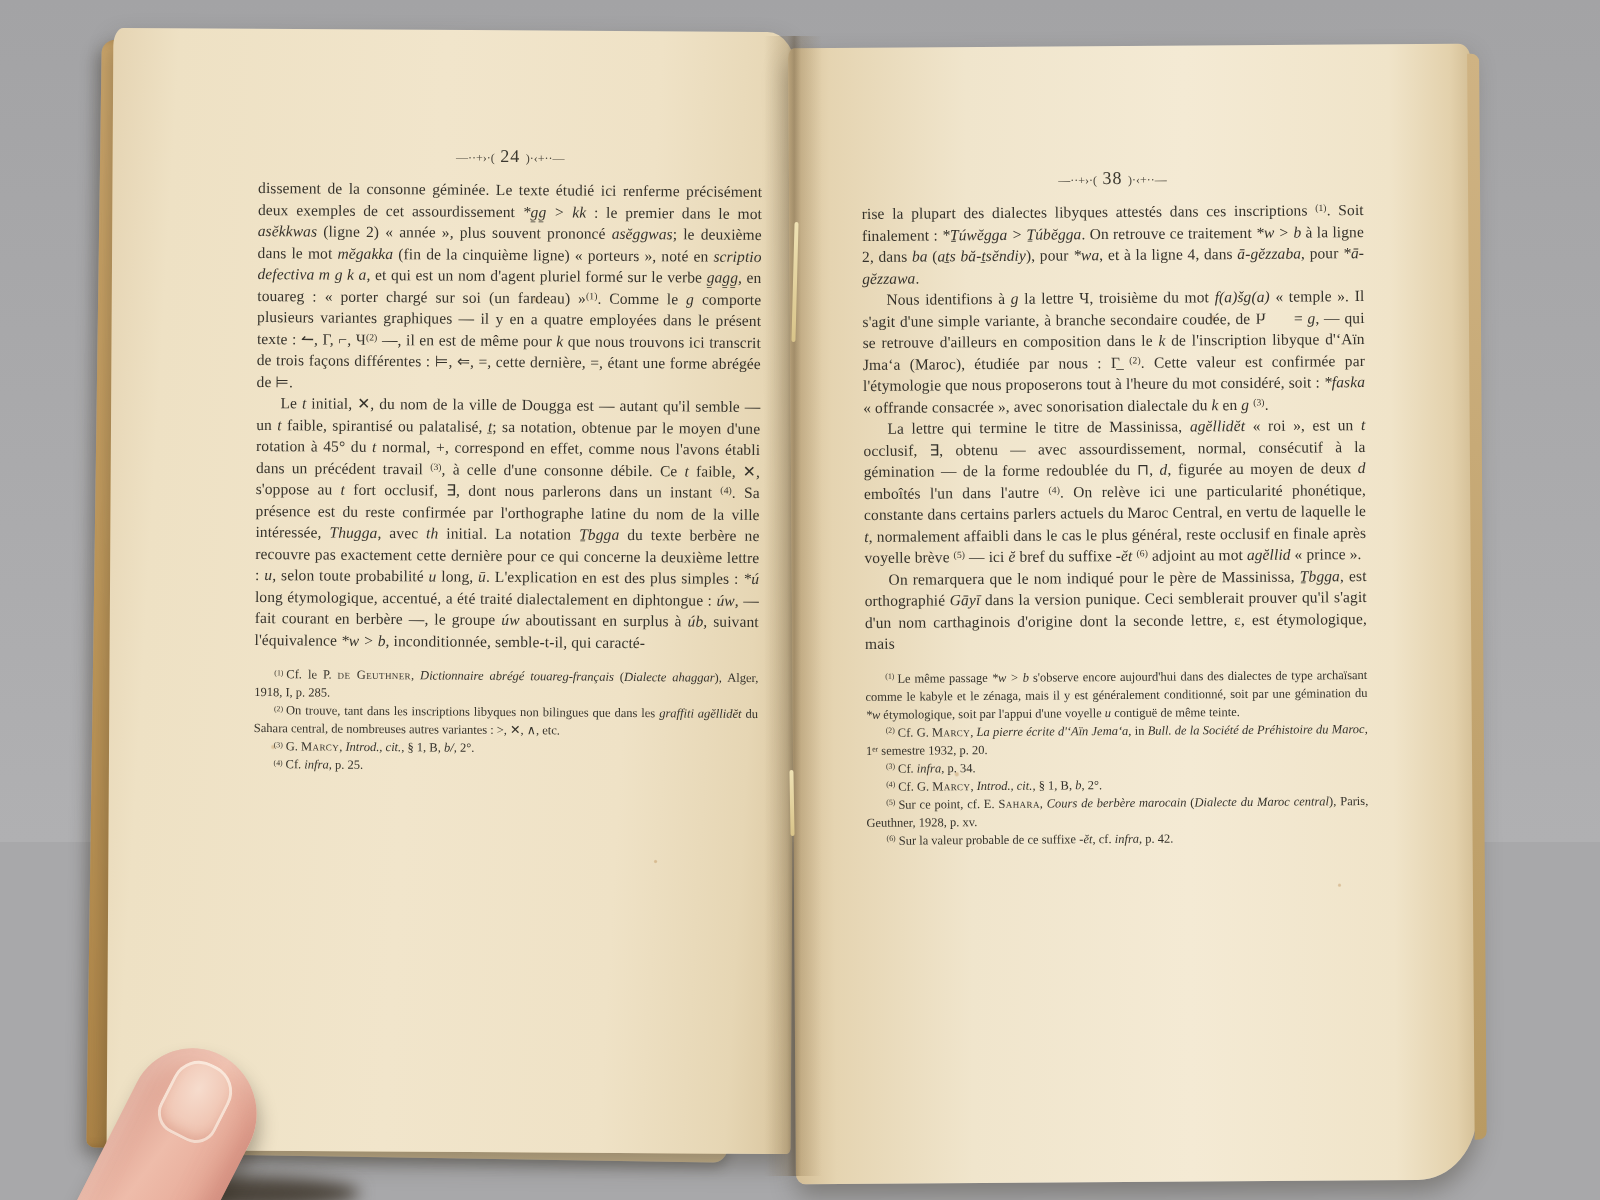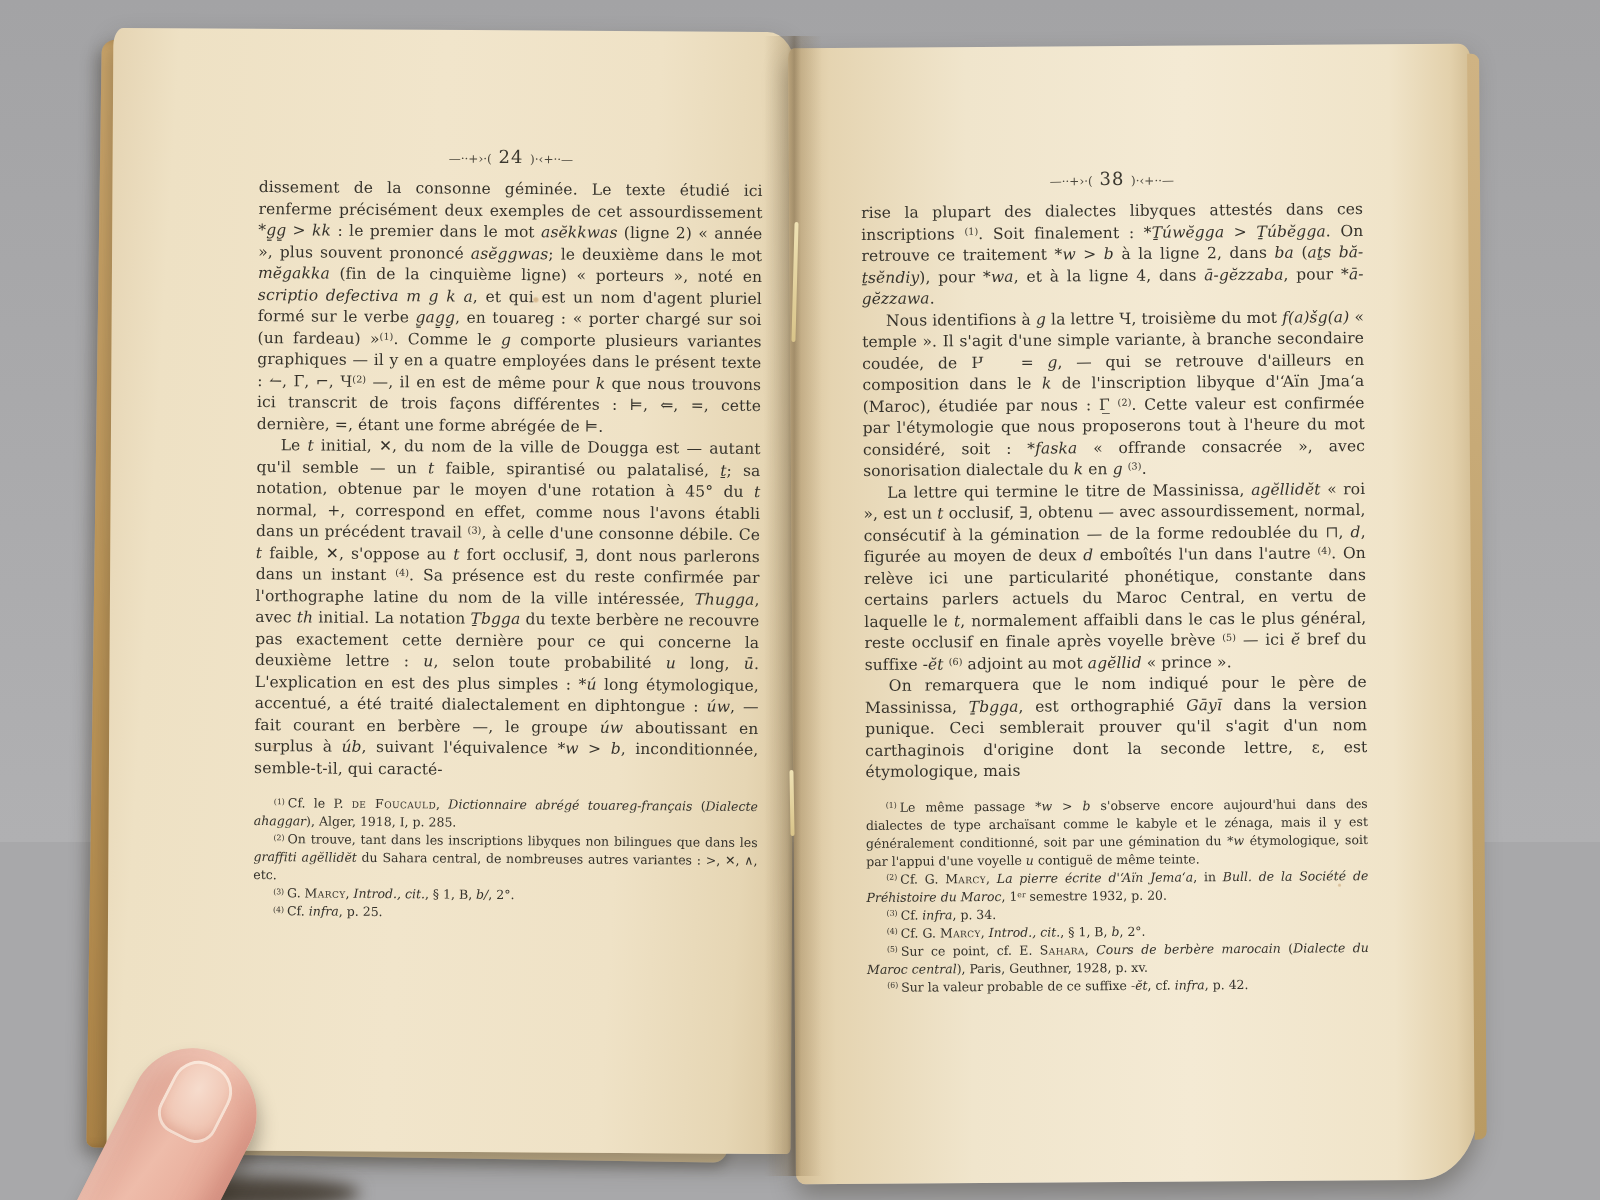--- a/index.html
+++ b/index.html
@@ -2,21 +2,21 @@
 <html><head>
 <meta charset="utf-8">
 <style>
   html,body{margin:0;padding:0;}
   body{
     width:1600px;height:1200px;overflow:hidden;
     font-family:"DejaVu Serif","DejaVu Sans",serif;
     background:#a8a8aa;
   }
   .scene{position:relative;width:1600px;height:842px;
-    background:linear-gradient(180deg,#a3a3a5 0%,#aaaaac 55%,#b0b0b2 100%);}
+    background:linear-gradient(180deg,#a3a3a5 0%,#aaaaac 55%,#b0b0b2 100%);font-family:Liberation Serif, serif;}
 
   
   .deckle-left{position:absolute;left:94px;top:40px;width:86px;height:1108px;
     background:linear-gradient(100deg,#cda76c 0%,#c19a5c 35%,#ab8245 75%,#97703a 100%);
     border-radius:14px 0 20px 8px;transform:rotate(0.8deg);
     box-shadow:-5px 8px 16px rgba(40,35,25,.35), inset -8px 0 10px rgba(90,60,25,.35);}
   .underpage-left{position:absolute;left:128px;top:1040px;width:600px;height:118px;
     background:linear-gradient(180deg,#e9dbbc,#cfba92);transform:rotate(0.9deg);
     border-radius:4px 4px 14px 10px;box-shadow:0 6px 12px rgba(50,45,35,.3);}
   .page{position:absolute;box-shadow:0 12px 24px rgba(55,50,40,.38);}
@@ -86,21 +86,21 @@
     <div class="pagehead">
       <span class="orn">—··+›·(</span>
       <span> <span>24</span> </span>
       <span class="orn">)·‹+··—</span>
     </div>
     <div class="bodytext">
         <p class="para">dissement de la consonne géminée. Le texte étudié ici renferme précisément deux exemples de cet assourdissement <span class="i">*g̱g̱ &gt; kk</span> : le premier dans le mot <span class="i">asĕkkwas</span> (ligne 2) « année », plus souvent prononcé <span class="i">asĕggwas</span>; le deuxième dans le mot <span class="i">mĕgakka</span> (fin de la cinquième ligne) « porteurs », noté en <span class="i">scriptio defectiva</span> <span class="i">m g k a</span>, et qui est un nom d'agent pluriel formé sur le verbe <span class="i">g̱ag̱g̱</span>, en touareg : « porter chargé sur soi (un fardeau) »<span class="sup">(1)</span>. Comme le <span class="i">g</span> comporte plusieurs variantes graphiques — il y en a quatre employées dans le présent texte : ↼, Γ, ⌐, Ч<span class="sup">(2)</span> —, il en est de même pour <span class="i">k</span> que nous trouvons ici transcrit de trois façons différentes : ⊨, ⇐, =, cette dernière, =, étant une forme abrégée de ⊨.</p>
         <p class="para indent">Le <span class="i">t</span> initial, ✕, du nom de la ville de Dougga est — autant qu'il semble — un <span class="i">t</span> faible, spirantisé ou palatalisé, <span class="i">ṯ</span>; sa notation, obtenue par le moyen d'une rotation à 45° du <span class="i">t</span> normal, +, correspond en effet, comme nous l'avons établi dans un précédent travail <span class="sup">(3)</span>, à celle d'une consonne débile. Ce <span class="i">t</span> faible, ✕, s'oppose au <span class="i">t</span> fort occlusif, ∃, dont nous parlerons dans un instant <span class="sup">(4)</span>. Sa présence est du reste confirmée par l'orthographe latine du nom de la ville intéressée, <span class="i">Thugga</span>, avec <span class="i">th</span> initial. La notation <span class="i">Ṯbgga</span> du texte berbère ne recouvre pas exactement cette dernière pour ce qui concerne la deuxième lettre : <span class="i">u</span>, selon toute probabilité <span class="i">u</span> long, <span class="i">ū</span>. L'explication en est des plus simples : <span class="i">*ú</span> long étymologique, accentué, a été traité dialectalement en diphtongue : <span class="i">úw</span>, — fait courant en berbère —, le groupe <span class="i">úw</span> aboutissant en surplus à <span class="i">úb</span>, suivant l'équivalence <span class="i">*w &gt; b</span>, inconditionnée, semble-t-il, qui caracté-</p>
       </div>
     <div class="notes">
-        <p class="note"><span class="sup marker">(1)</span>Cf. le P. <span class="sc">de Foucauld</span>, <span class="i">Dictionnaire abrégé touareg-français</span> (<span class="i">Dialecte ahaggar</span>), Alger, 1918, I, p. 285.</p>
+        <p class="note"><span class="sup marker">(1)</span>Cf. le P. <span class="sc">de Geuthner</span>, <span class="i">Dictionnaire abrégé touareg-français</span> (<span class="i">Dialecte ahaggar</span>), Alger, 1918, I, p. 285.</p>
         <p class="note"><span class="sup marker">(2)</span>On trouve, tant dans les inscriptions libyques non bilingues que dans les <span class="i">graffiti agĕllidĕt</span> du Sahara central, de nombreuses autres variantes : &gt;, ✕, ∧, etc.</p>
         <p class="note"><span class="sup marker">(3)</span>G. <span class="sc">Marcy</span>, <span class="i">Introd., cit.</span>, § 1, B, <span class="i">b/</span>, 2°.</p>
         <p class="note"><span class="sup marker">(4)</span>Cf. <span class="i">infra</span>, p. 25.</p>
       </div>
   </div>
 
   <div class="textcol right">
     <div class="pagehead">
       <span class="orn">—··+›·(</span>
       <span> <span>38</span> </span>

